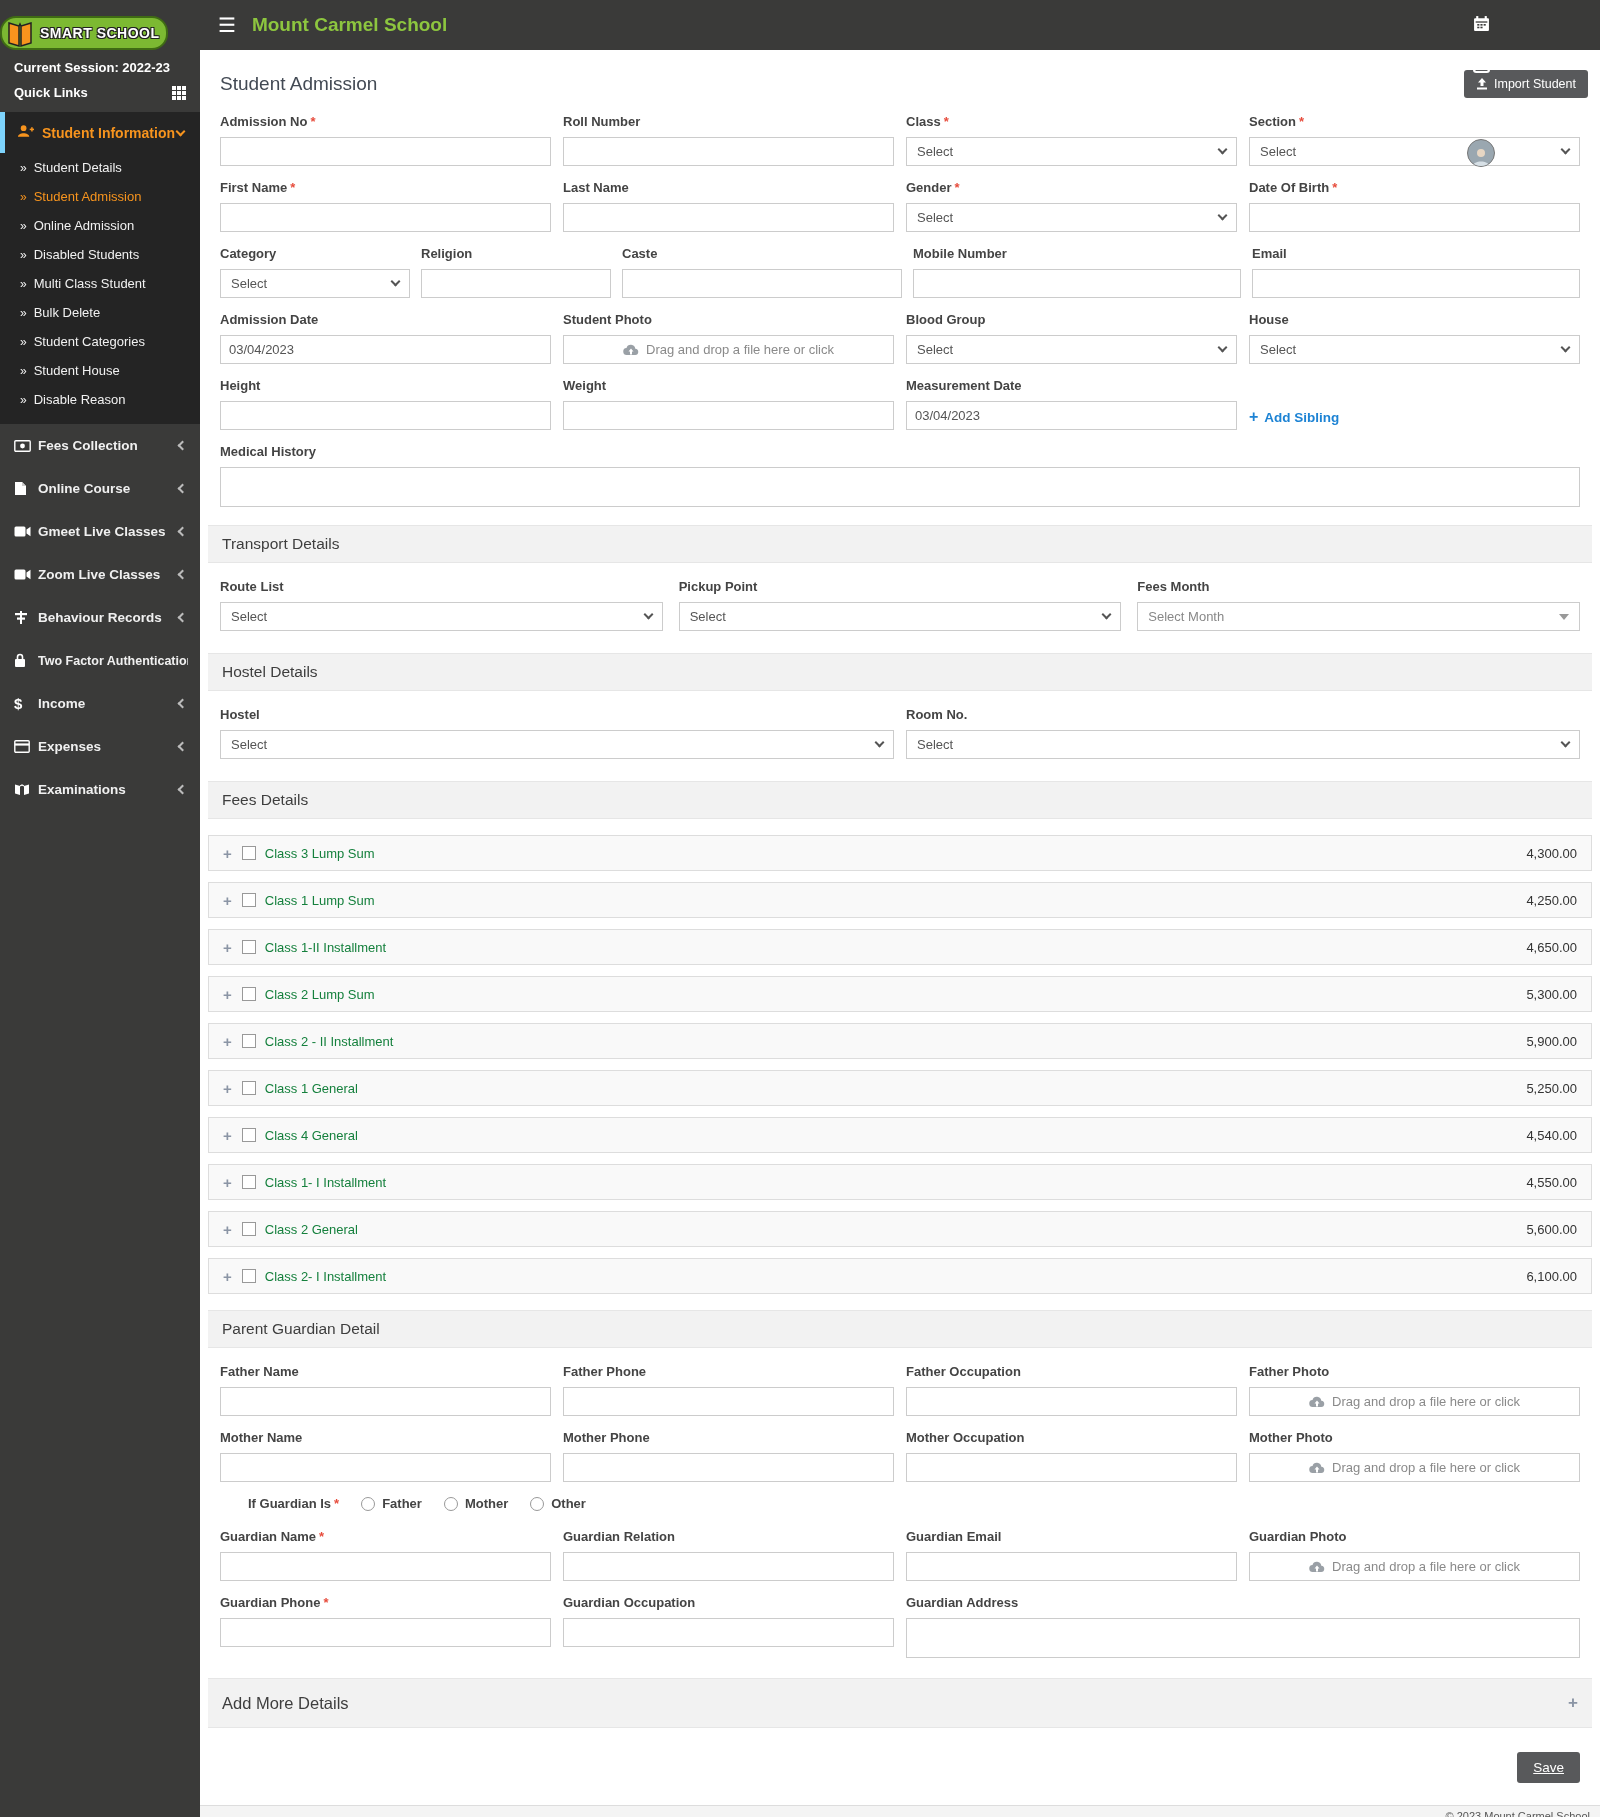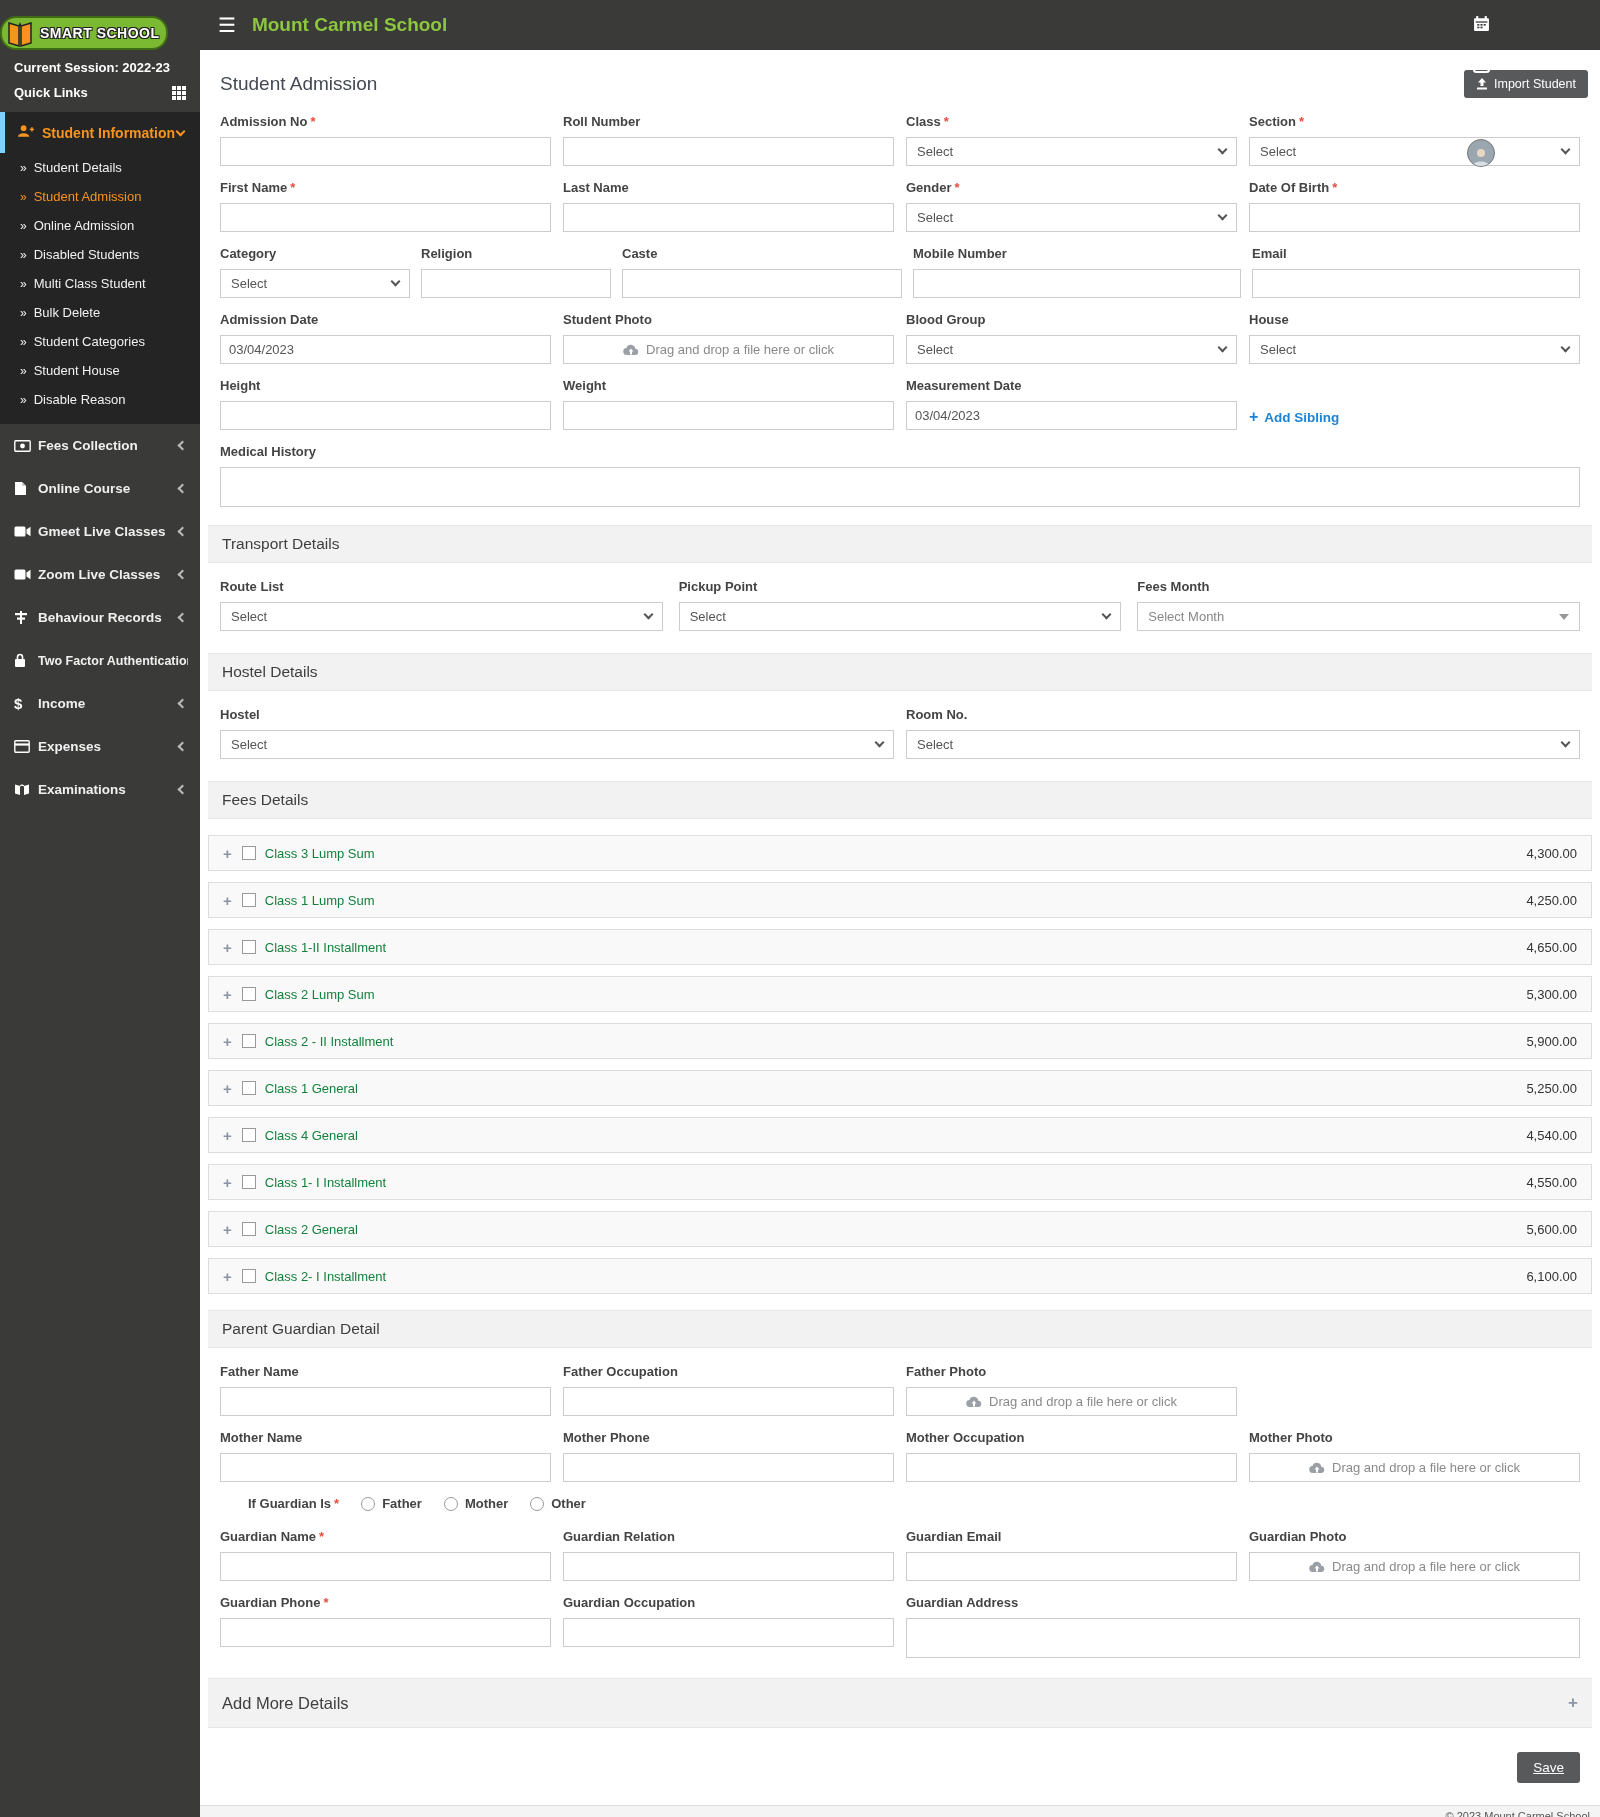--- a/index.html
+++ b/index.html
@@ -526,20 +526,21 @@
         <span class="feename">Class 2- I Installment</span>
         <span class="feeamt">6,100.00</span>
       </div>
 
   <div class="band" style="margin-top:16px">
         <span>Parent Guardian Detail</span>
       </div>
   <div class="content">
     <div class="grid4">
       <div class="field"><label><span>Father Name</span></label><input class="tinput" style=""></div>
+      <div class="field"><label><span>Father Phone</span></label><input class="tinput" style=""></div>
       <div class="field"><label><span>Father Occupation</span></label><input class="tinput" style=""></div>
       <div class="field">
             <label><span>Father Photo</span></label>
         <div class="dropzone">
               <svg width="16" height="12" viewBox="0 0 16 12">
                 <path d="M4 11 a3.5 3.5 0 0 1 -0.5 -7 a4.5 4.5 0 0 1 8.8 0.8 a3 3 0 0 1 -0.3 6.2 Z" fill="#9aa0a6"></path>
                 <path d="M8 4.5 L10.5 7.5 H9 V10.5 H7 V7.5 H5.5 Z" fill="#fff"></path>
               </svg>
               <span>Drag and drop a file here or click</span>
             </div>

